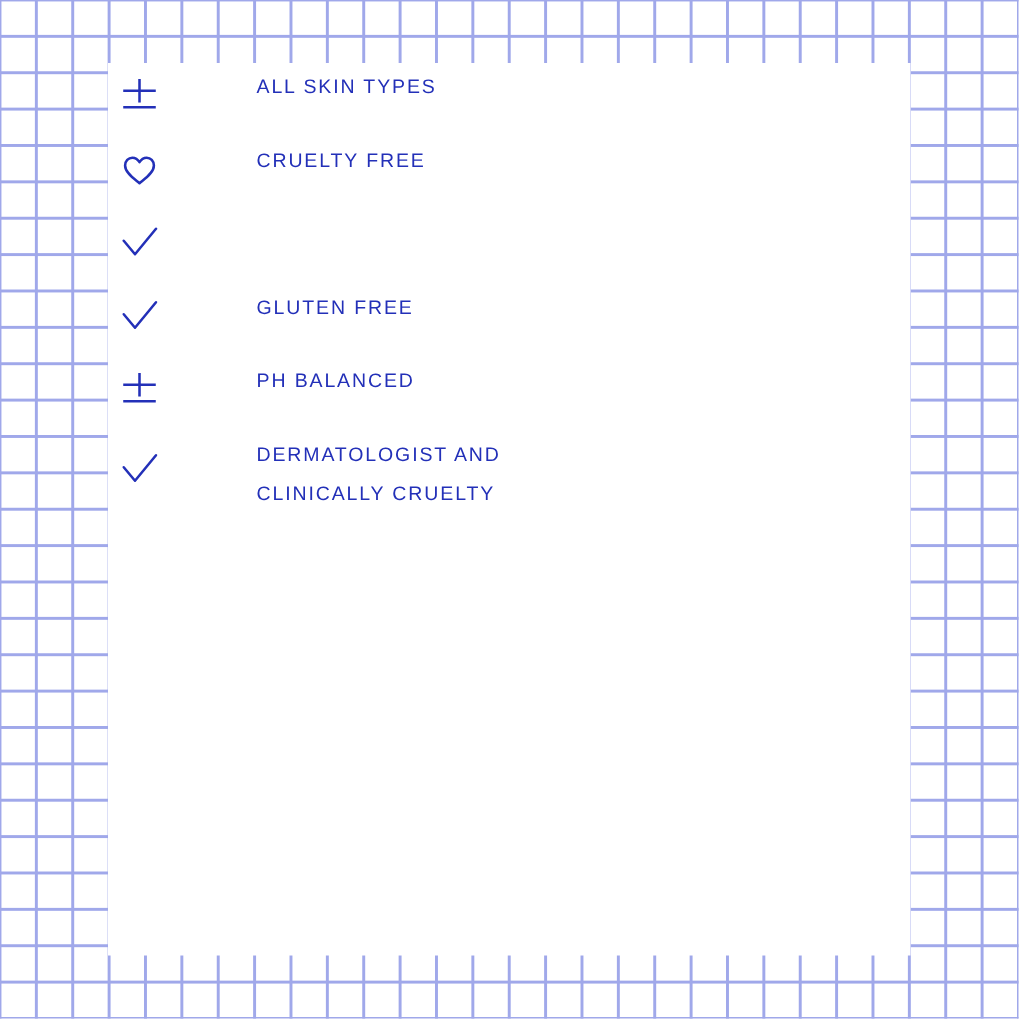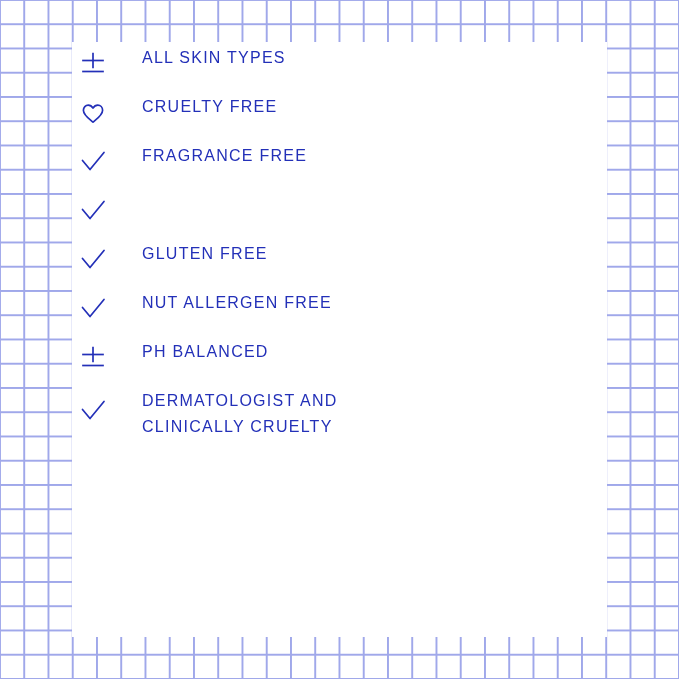--- a/index.html
+++ b/index.html
@@ -65,26 +65,27 @@
   }
 
   .icon-cell svg {
     display: block;
     overflow: visible;
   }
 
   .claim-label {
     color: #2330b8;
     font-family: "Liberation Sans", sans-serif;
-    font-size: 16px;
+    font-size: 13px;
     line-height: 26px;
     letter-spacing: 1.25px;
     white-space: pre-line;
     font-weight: 400;
     padding-top: 1px;
+    margin-left: 29px;
   }
 </style>
 </head>
 <body>
 
 <div id="canvas">
 
   <div id="card"></div>
 
   <div id="claims-list">
@@ -103,54 +104,38 @@
 
     <div class="claim-row">
       <span class="icon-cell">
         <svg width="26" height="26" viewBox="0 0 26 26" fill="none" stroke="#2330b8" stroke-width="1.7" stroke-linejoin="round">
           <path d="M13 21.2 C 9.5 18.2 3.4 14.2 3.4 9.3 C 3.4 6.2 5.6 4.1 8.2 4.1 C 10.3 4.1 12.0 5.4 13 7.1 C 14.0 5.4 15.7 4.1 17.8 4.1 C 20.4 4.1 22.6 6.2 22.6 9.3 C 22.6 14.2 16.5 18.2 13 21.2 Z"></path>
         </svg>
       </span>
       <span class="claim-label">CRUELTY FREE</span>
     </div>
 
-    <div class="claim-row">
-      <span class="icon-cell">
-        <svg width="26" height="26" viewBox="0 0 26 26" fill="none" stroke="#2330b8" stroke-width="1.7" stroke-linecap="round" stroke-linejoin="round">
-          <polyline points="2.5,10.5 10,19.5 24,2.5"></polyline>
-        </svg>
-      </span>
-      <span class="claim-label">FRAGRANCE FREE</span>
-    </div>
 
     <div class="claim-row">
       <span class="icon-cell">
         <svg width="26" height="26" viewBox="0 0 26 26" fill="none" stroke="#2330b8" stroke-width="1.7" stroke-linecap="round" stroke-linejoin="round">
           <polyline points="2.5,10.5 10,19.5 24,2.5"></polyline>
         </svg>
       </span>
     </div>
 
     <div class="claim-row">
       <span class="icon-cell">
         <svg width="26" height="26" viewBox="0 0 26 26" fill="none" stroke="#2330b8" stroke-width="1.7" stroke-linecap="round" stroke-linejoin="round">
           <polyline points="2.5,10.5 10,19.5 24,2.5"></polyline>
         </svg>
       </span>
       <span class="claim-label">GLUTEN FREE</span>
     </div>
 
-    <div class="claim-row">
-      <span class="icon-cell">
-        <svg width="26" height="26" viewBox="0 0 26 26" fill="none" stroke="#2330b8" stroke-width="1.7" stroke-linecap="round" stroke-linejoin="round">
-          <polyline points="2.5,10.5 10,19.5 24,2.5"></polyline>
-        </svg>
-      </span>
-      <span class="claim-label">NUT ALLERGEN FREE</span>
-    </div>
 
     <div class="claim-row">
       <span class="icon-cell">
         <svg width="26" height="26" viewBox="0 0 26 26" fill="none" stroke="#2330b8" stroke-width="1.7" stroke-linecap="square">
           <line x1="3" y1="8.5" x2="23" y2="8.5"></line>
           <line x1="13" y1="1.5" x2="13" y2="15.5"></line>
           <line x1="3" y1="19.5" x2="23" y2="19.5"></line>
         </svg>
       </span>
       <span class="claim-label">PH BALANCED</span>

